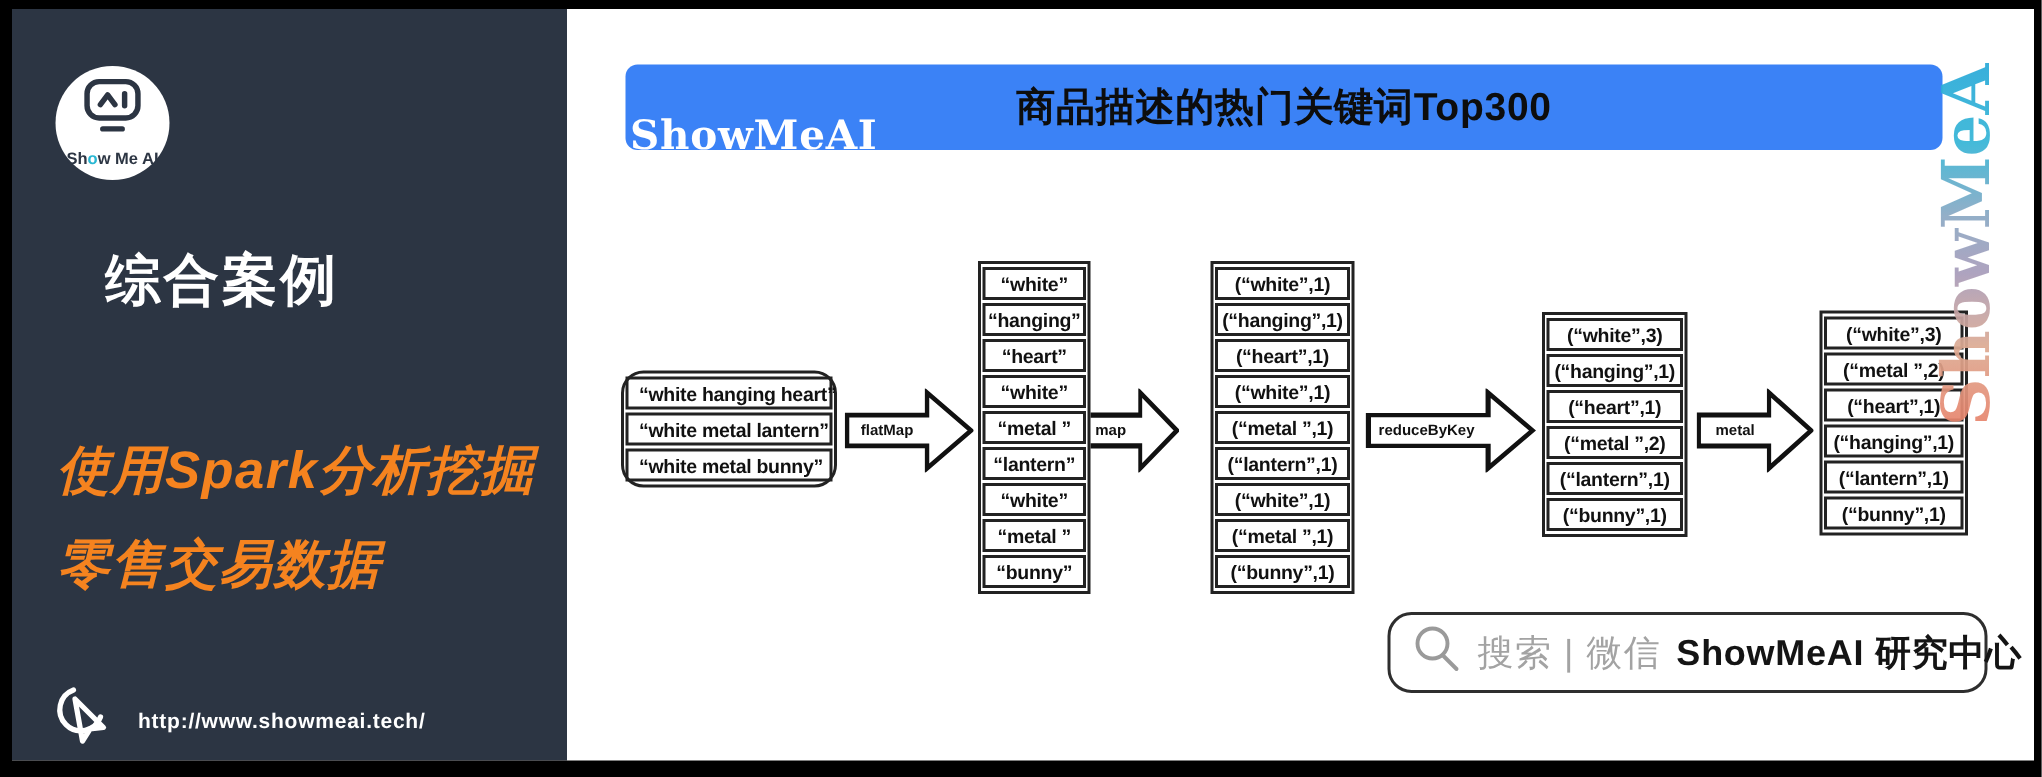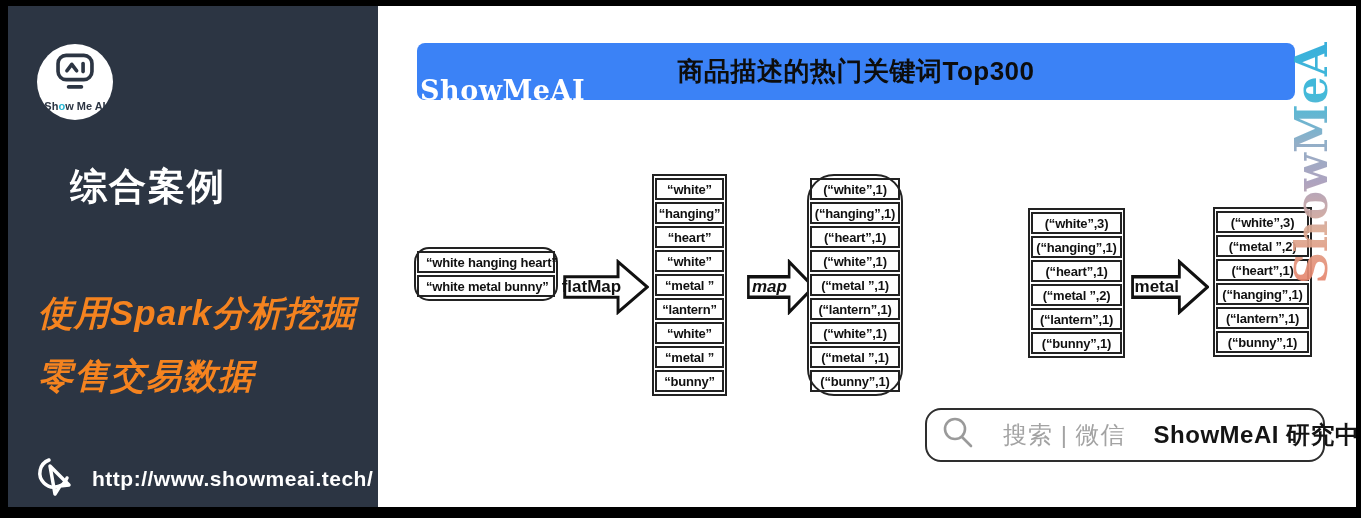--- a/index.html
+++ b/index.html
@@ -11,56 +11,56 @@
   
   .sidebar { position:absolute; left:8px; top:6px; width:370px; height:501px; background:#2c3543; }
   .logo-circle { position:absolute; left:29px; top:38px; width:76px; height:76px; background:#fff; border-radius:50%; display:flex; flex-direction:column; align-items:center; justify-content:center; }
   .logo-text { font-size:11px; font-weight:bold; color:#2c3543; letter-spacing:0; margin-top:1px; white-space:nowrap; }
   .logo-text .teal-o { color:#29b7d3; }
   .section-title { position:absolute; left:30px; top:156px; color:#fff; font-size:37px; font-weight:bold; letter-spacing:2px;margin-left:32px; }
   .headline { position:absolute; left:30px; color:#f5831f; font-size:35px; font-weight:bold; letter-spacing:1px; white-space:nowrap;font-style:italic; }
   .headline.l1 { top:284px; }
   .headline.l2 { top:347px; }
   .url-row { position:absolute; left:28px; top:448px; display:flex; align-items:center; gap:14px; }
-  .url-text { color:#fff; font-size:21px; font-weight:bold; letter-spacing:0.5px; }
+  .url-text { color:#fff; font-size:14px; font-weight:bold; letter-spacing:0.5px; }
 
   
   .main { position:absolute; left:378px; top:6px; width:978px; height:501px; background:#fff; }
 
   .title-bar { position:absolute; left:39px; top:37px; width:878px; height:57px; background:#3b82f6; border-radius:8px; display:flex; align-items:center; justify-content:center; }
   .title-text { font-size:26px; font-weight:bold; color:#0d0d0d; letter-spacing:0.5px; }
   .wm-horizontal { position:absolute; left:3px; bottom:-6px; font-family:"DejaVu Serif", serif; font-weight:bold; font-size:27px; color:#ffffff; letter-spacing:0.5px; }
 
   .wm-vertical { position:absolute; left:908px; top:36px; width:52px; height:242px; z-index:6; pointer-events:none; }
   .wm-vertical span { position:absolute; left:0; top:0; display:block; width:242px; white-space:nowrap; font-family:"DejaVu Serif", serif; font-weight:bold; font-size:44px; letter-spacing:0px;
       transform-origin:0 0; transform:rotate(-90deg) translateX(-242px);
       background:linear-gradient(90deg,#e8836b 0%,#ddab93 22%,#a89cba 42%,#8aa9c4 58%,#35b5d6 78%,#28a9d8 100%);
       -webkit-background-clip:text; background-clip:text; color:transparent; opacity:0.92; }
 
   
   .col { position:absolute; border:2px solid #222; background:#fff; z-index:2; }
   .cell { height:22px; border:2px solid #222; margin:2px 1px; display:flex; align-items:center; justify-content:center; font-size:13px; font-weight:bold; color:#111; white-space:nowrap; letter-spacing:-0.2px; }
   #col-input    { left:36px;  top:241px; width:144px;border-radius:15px; }
   #col-input .cell { justify-content:flex-start; padding-left:7px; }
   #col-flatmap  { left:274px; top:168px; width:75px; }
-  #col-map      { left:429px; top:168px; width:96px;border-radius:27px; }
+  #col-map      { left:429px; top:168px; width:96px; }
   #col-reduce   { left:650px; top:202px; width:97px; }
   #col-sort     { left:835px; top:201px; width:99px; }
 
   
   .arrow { position:absolute; z-index:1; height:56px; top:253px; }
   .arrow svg { width:100%; height:100%; display:block; }
-  .arrow .op-label { position:absolute; left:0; top:0; bottom:0; width:66%; display:flex; align-items:center; justify-content:center; font-size:17px; font-weight:bold; color:#111; }
+  .arrow .op-label { position:absolute; left:0; top:0; bottom:0; width:66%; display:flex; align-items:center; justify-content:center; font-size:10px; font-weight:bold; color:#111; }
   #arrow-flatmap { left:185px; width:86px; }
-  #arrow-map     { left:369px; width:68px;font-style:italic; }
+  #arrow-map     { left:340px; width:68px; }
   #arrow-reduce  { left:532px; width:114px; }
   #arrow-sort    { left:753px; width:78px; }
 
   
-  .search-pill { position:absolute; left:547px; top:402px; width:400px; height:54px; border:2.5px solid #2e2e2e; border-radius:16px; display:flex; align-items:center; padding:0 14px; gap:28px; background:#fff; }
+  .search-pill { position:absolute; left:547px; top:402px; width:400px; height:54px; border:2.5px solid #2e2e2e; border-radius:16px; display:flex; align-items:center; padding:0 14px; gap:10px; background:#fff; }
   .search-hint { color:#a3a3a3; font-size:24px; letter-spacing:1px; white-space:nowrap; }
   .search-brand { color:#141414; font-size:24px; font-weight:bold; white-space:nowrap; letter-spacing:0.5px; }
 </style>
 </head>
 <body>
 
 <div id="canvas">
   <div class="frame"></div>
 
   <div class="sidebar">
@@ -97,20 +97,21 @@
       <span class="title-text">商品描述的热门关键词Top300</span>
       <span class="wm-horizontal">ShowMeAI</span>
     </div>
 
     <div class="wm-vertical">
       <span>ShowMeAI</span>
     </div>
 
     <div class="col" id="col-input">
       <div class="cell">“white hanging heart”</div>
+      <div class="cell">“white metal lantern”</div>
       <div class="cell">“white metal bunny”</div>
     </div>
 
     <div class="arrow" id="arrow-flatmap">
       <svg viewBox="0 0 100 60" preserveAspectRatio="none">
           <polygon points="2,19 64,19 64,3 98,30 64,57 64,41 2,41" fill="#fff" stroke="#111" stroke-width="3.4"></polygon>
         </svg>
       <span class="op-label">flatMap</span>
     </div>
 
@@ -138,20 +139,26 @@
       <div class="cell">(“hanging”,1)</div>
       <div class="cell">(“heart”,1)</div>
       <div class="cell">(“white”,1)</div>
       <div class="cell">(“metal ”,1)</div>
       <div class="cell">(“lantern”,1)</div>
       <div class="cell">(“white”,1)</div>
       <div class="cell">(“metal ”,1)</div>
       <div class="cell">(“bunny”,1)</div>
     </div>
 
+    <div class="arrow" id="arrow-reduce">
+      <svg viewBox="0 0 100 60" preserveAspectRatio="none">
+          <polygon points="2,19 72,19 72,3 98,30 72,57 72,41 2,41" fill="#fff" stroke="#111" stroke-width="3"></polygon>
+        </svg>
+      <span class="op-label" style="width:72%;">reduceByKey</span>
+    </div>
 
     <div class="col" id="col-reduce">
       <div class="cell">(“white”,3)</div>
       <div class="cell">(“hanging”,1)</div>
       <div class="cell">(“heart”,1)</div>
       <div class="cell">(“metal ”,2)</div>
       <div class="cell">(“lantern”,1)</div>
       <div class="cell">(“bunny”,1)</div>
     </div>
 

